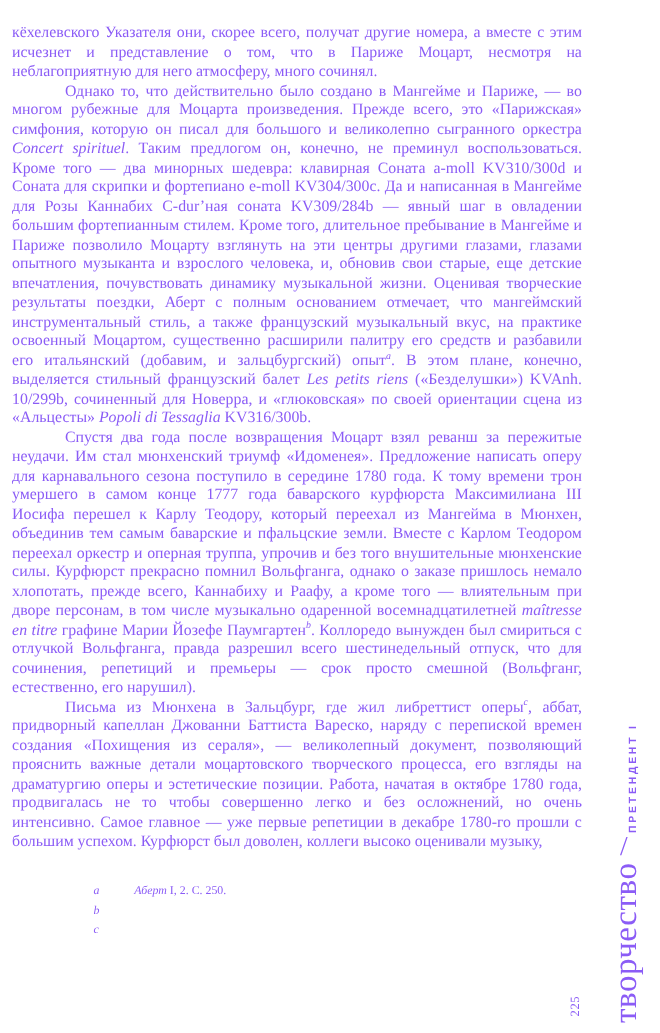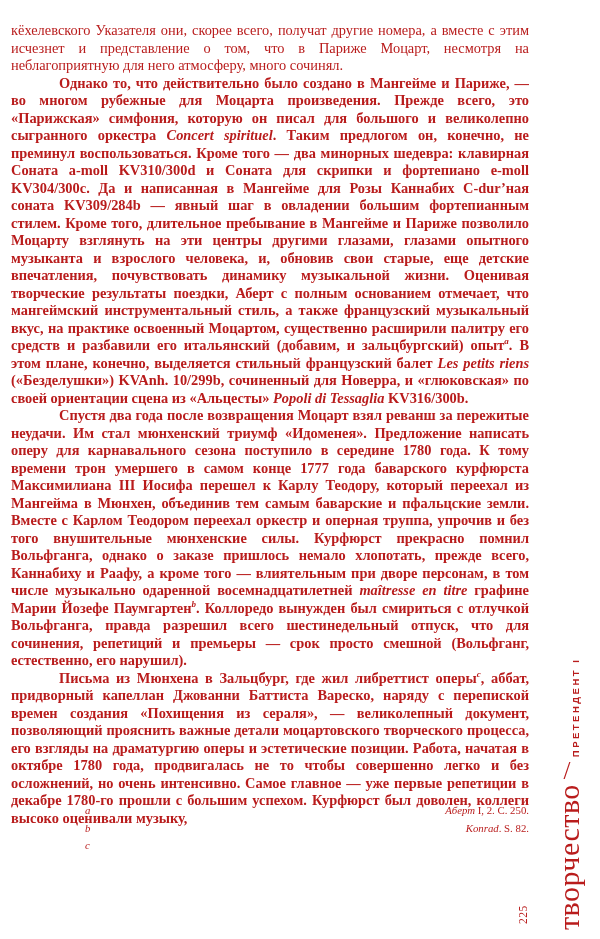--- a/index.html
+++ b/index.html
@@ -5,35 +5,35 @@
   html, body { margin: 0; padding: 0; }
   body {
     width: 600px; height: 939px;
     background: #ffffff;
     font-family: "Liberation Serif", "DejaVu Serif", serif;
   }
   .page {
     position: relative;
     width: 600px; height: 939px;
     background: #ffffff;
-    color: #b91c1c;
+    color: #8b5cf6;
     overflow: hidden;
   }
   .text-col {
     position: absolute;
     left: 11px; top: 22px;
     width: 518px;
   }
   .text-col p {
     margin: 0;
     font-size: 14.4px;
     line-height: 17.5px;
     text-align: justify;
   }
-  .text-col p.indent { text-indent: 48px; font-weight: bold; }
+  .text-col p.indent { text-indent: 48px; }
   .text-col sup, .fn sup {
     font-size: 9px;
     font-style: italic;
     line-height: 0;
   }
   .footnotes {
     position: absolute;
     left: 11px; top: 804px;
     width: 518px;
   }
@@ -42,21 +42,21 @@
     margin-bottom: 4px;
     font-size: 10.8px;
     line-height: 13.5px;
   }
   .fn-label {
     flex: none;
     width: 37px;
     margin-left: 74px;
     font-style: italic;
   }
-  .fn-text { flex: 1; text-align: right; }
+  .fn-text { flex: 1; }
   .margin-title {
     position: absolute;
     left: 552px; top: 930px;
     width: 300px; height: 46px;
     transform-origin: 0 0;
     transform: rotate(-90deg);
     display: flex;
     align-items: baseline;
     white-space: nowrap;
   }
@@ -97,21 +97,20 @@
       <p class="indent"><span>Письма из Мюнхена в Зальцбург, где жил либреттист оперы</span><sup>c</sup><span>, аббат, придворный капеллан Джованни Баттиста Вареско, наряду с перепиской времен создания «Похищения из сераля», — великолепный документ, позволяющий прояснить важные детали моцартовского творческого процесса, его взгляды на драматургию оперы и эстетические позиции. Работа, начатая в октябре 1780 года, продвигалась не то чтобы совершенно легко и без осложнений, но очень интенсивно. Самое главное — уже первые репетиции в декабре 1780-го прошли с большим успехом. Курфюрст был доволен, коллеги высоко оценивали музыку,</span></p>
     </div>
 
   <div class="footnotes" id="footnotes">
       <div class="fn">
         <span class="fn-label">a</span>
         <div class="fn-text"><i>Аберт</i><span> I, 2. С. 250.</span></div>
       </div>
       <div class="fn">
         <span class="fn-label">b</span>
-        <div class="fn-text"><i>Konrad</i><span>. S. 82.</span></div>
       </div>
       <div class="fn">
         <span class="fn-label">c</span>
       </div>
     </div>
 
   <div class="margin-title">
     <span class="margin-chapter">творчество</span>
     <span class="margin-slash">/</span>
     <span class="margin-section">ПРЕТЕНДЕНТ I</span>

